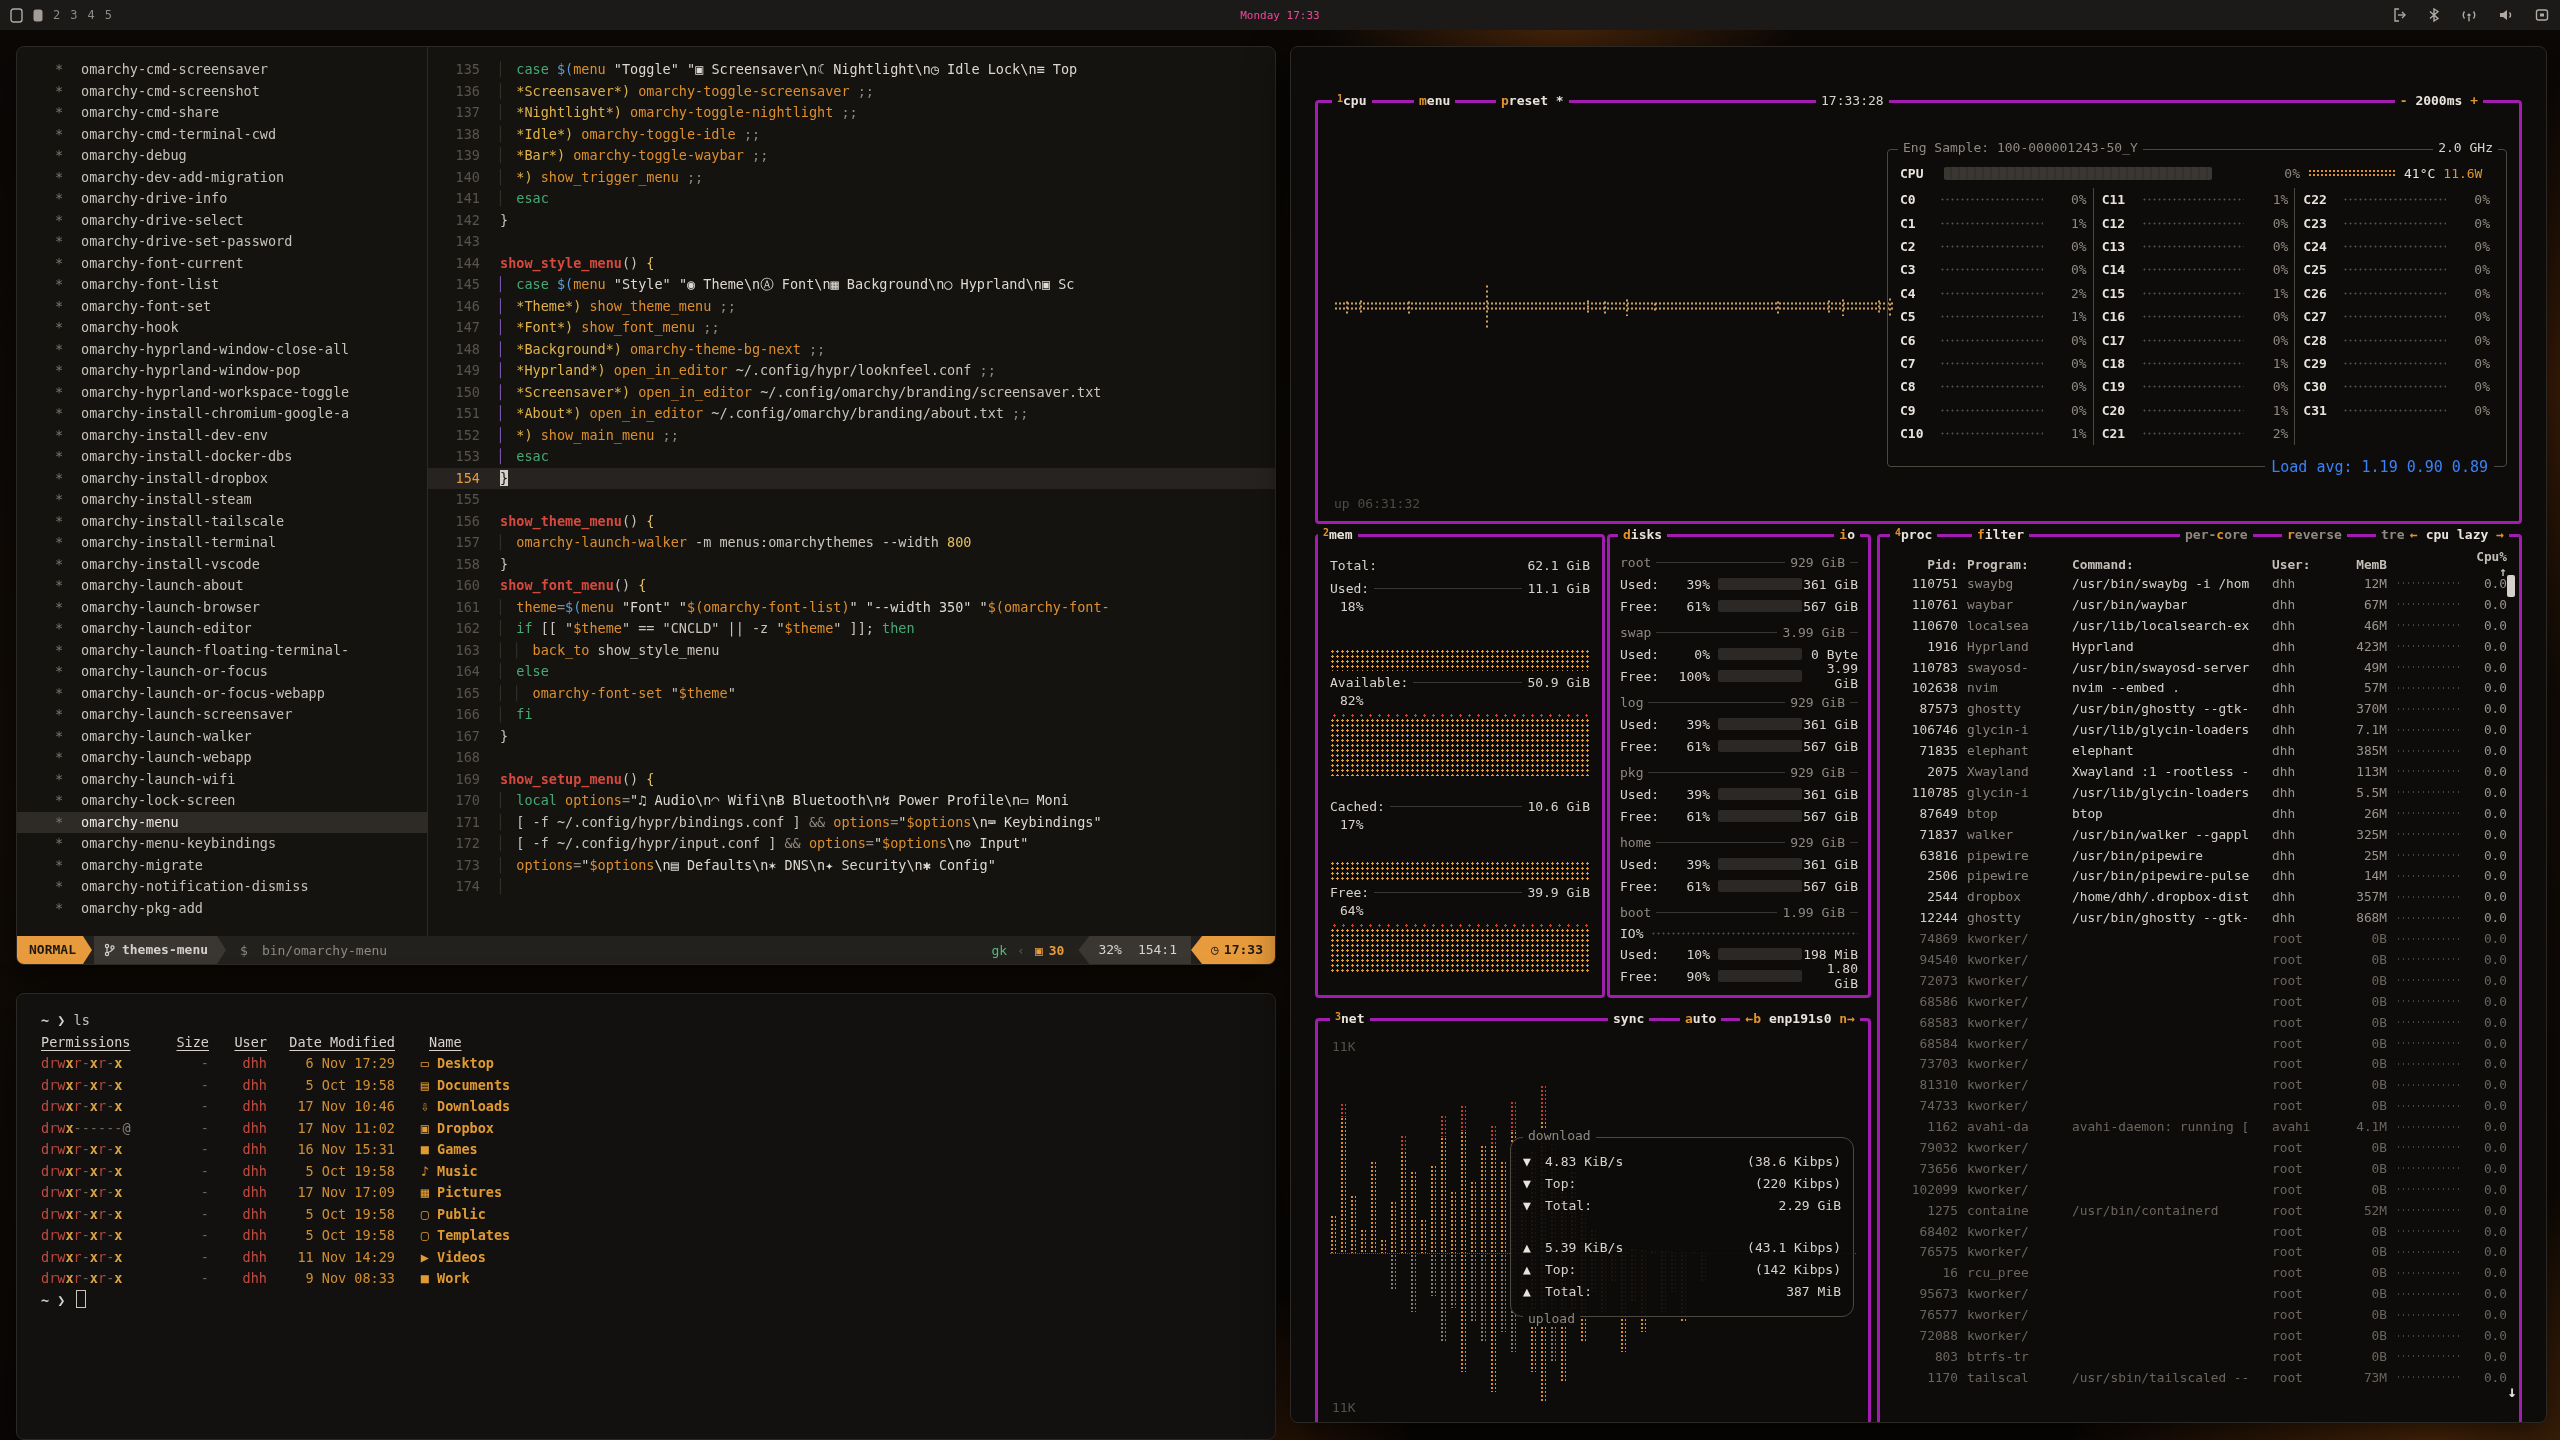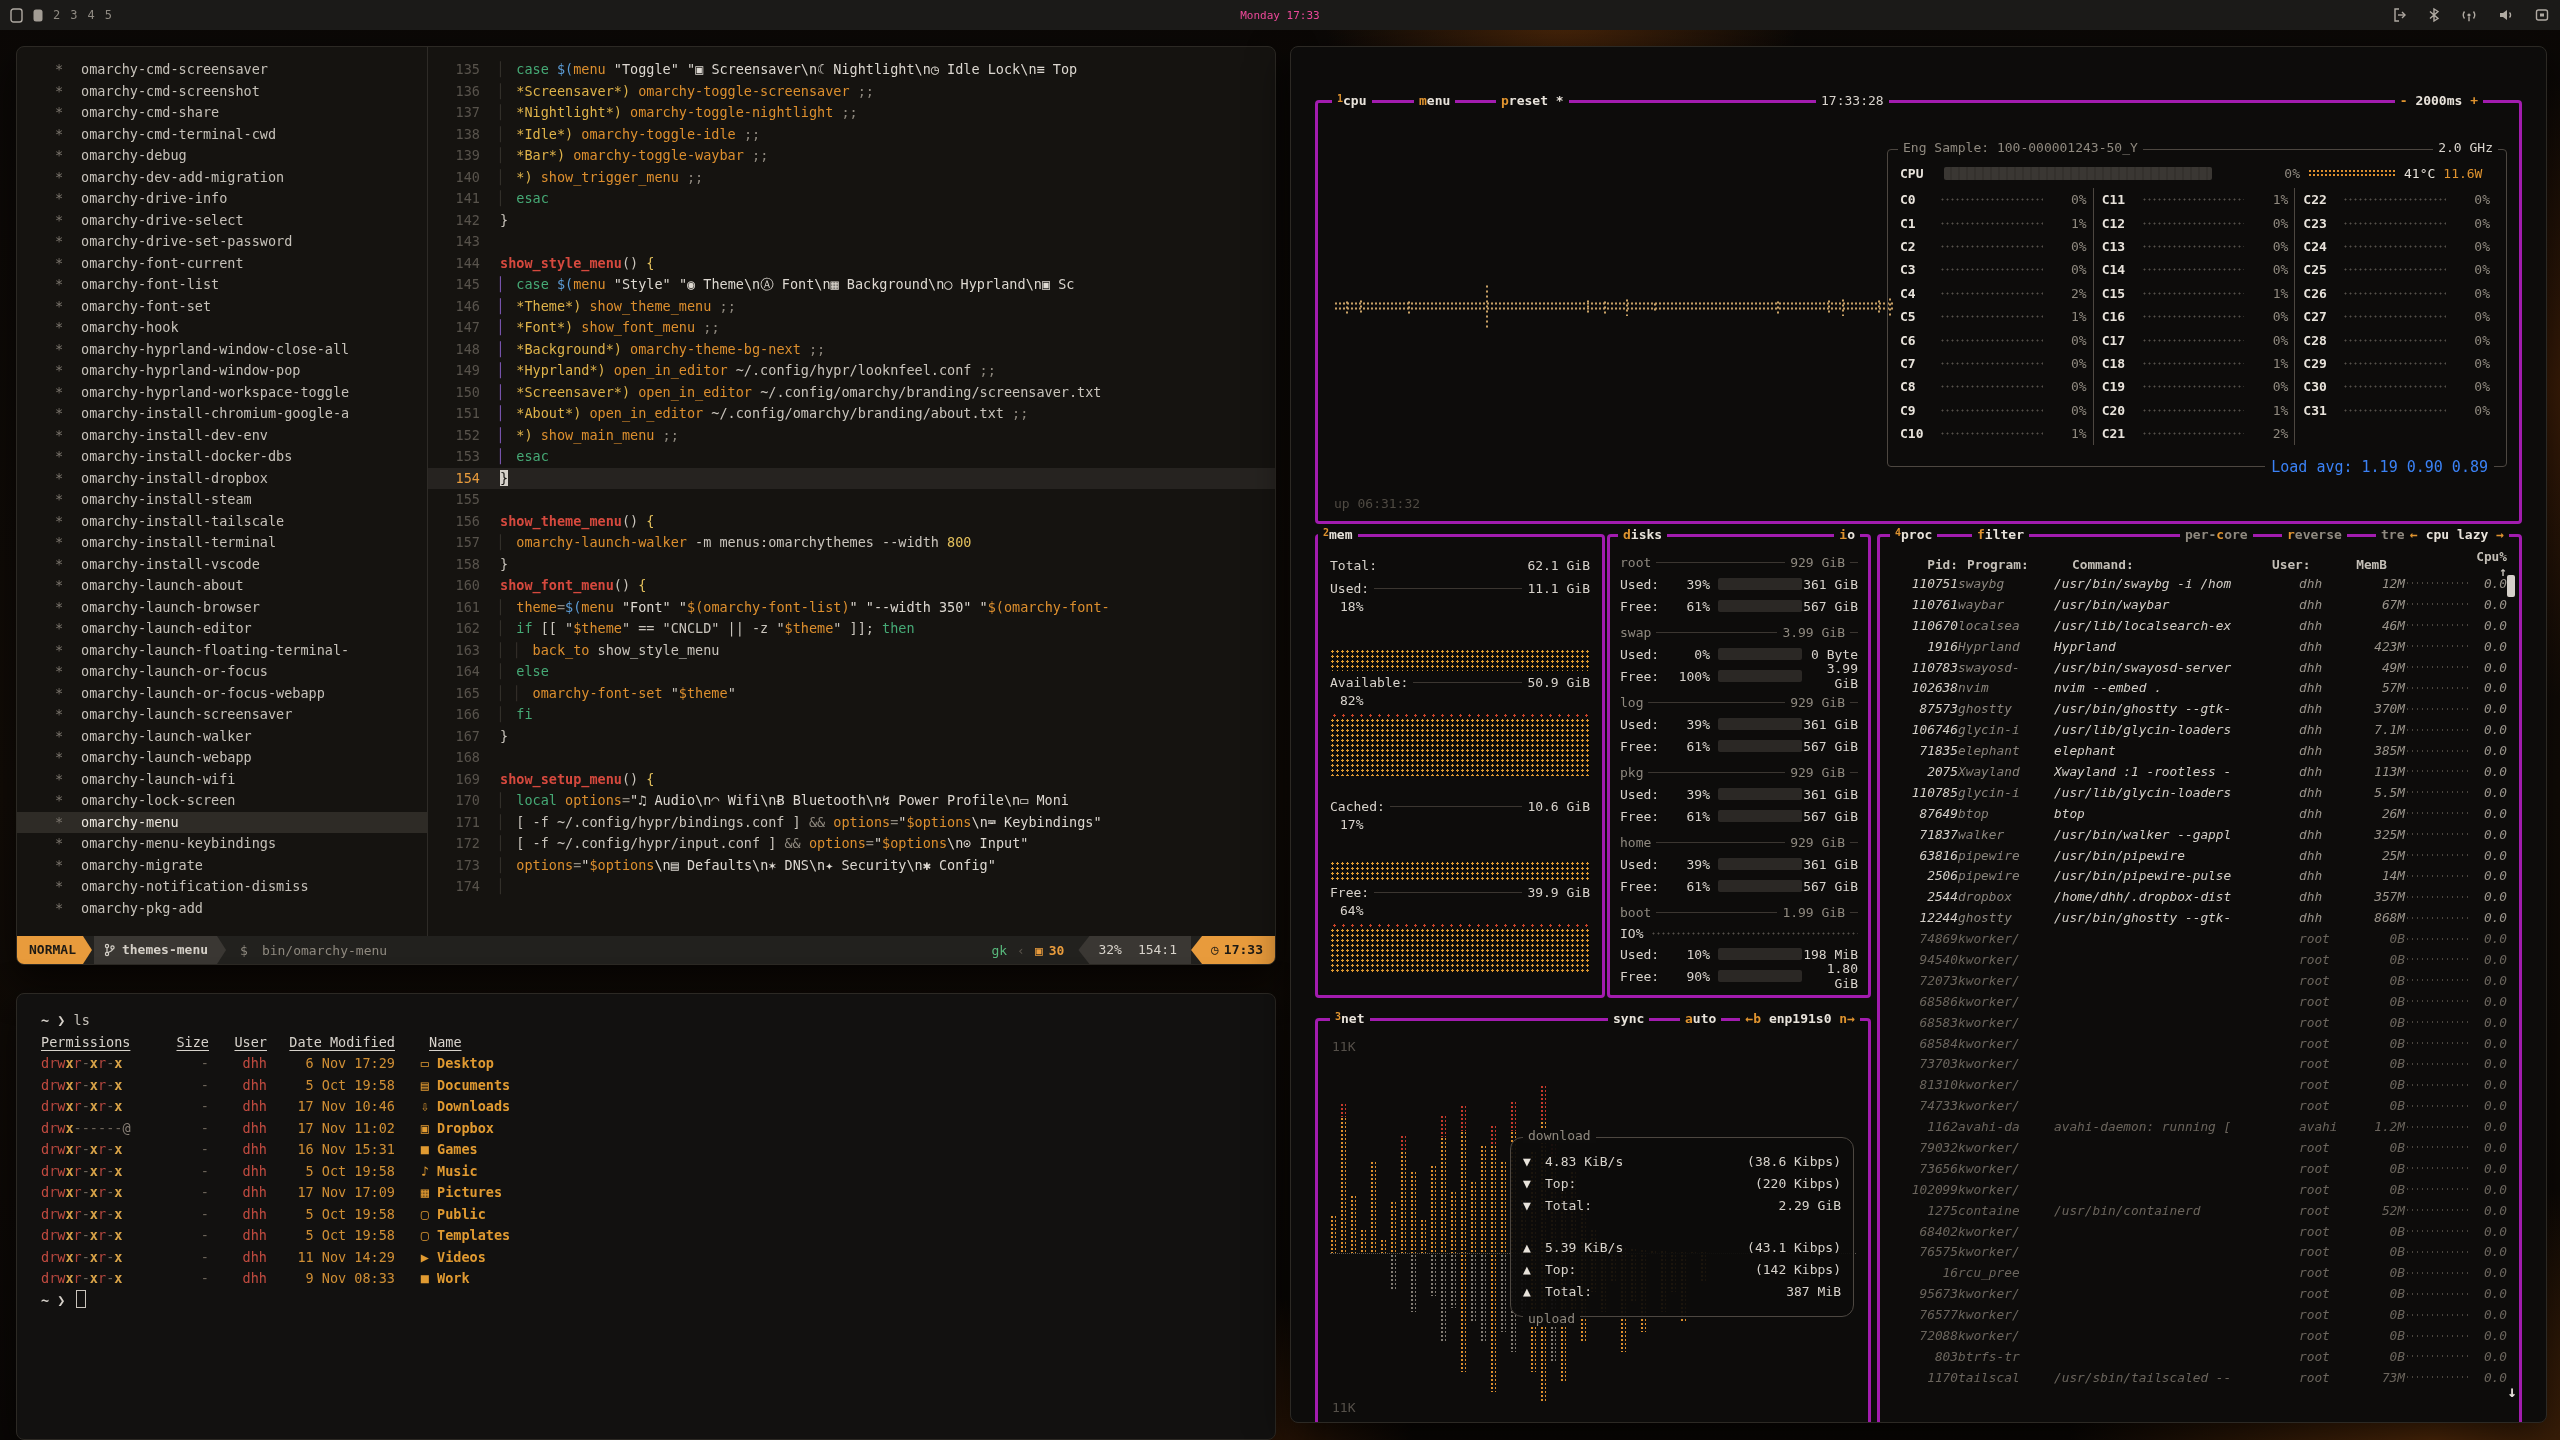--- a/index.html
+++ b/index.html
@@ -134,21 +134,21 @@
   .nbar{width:6px;flex:none;display:flex;flex-direction:column;}
   .nscale{position:absolute;color:#55504a;font-size:13px;}
   .netinfo{position:absolute;right:14px;top:116px;width:318px;border:1px solid #4d4741;border-radius:12px;background:#0d0c0bee;padding:12px 12px 14px 12px;font-size:13px;z-index:5;}
   .nrow{display:flex;height:22px;align-items:center;color:#d8d3cc;}
   .nrow .nicon{width:22px;color:#e8e3db;} .nrow .nlabel{} .nrow .nval{margin-left:auto;}
   .ngap{height:20px;}
   .netinfo .chip{font-weight:normal;color:#8f897f;}
   .chip-bottom{position:absolute;bottom:-10px;left:12px;top:auto;background:#0d0c0b;padding:0 5px;color:#8f897f;font-size:13px;}
   
   .proc-inner{padding:12px 12px 0 14px;font-size:12.8px;position:relative;height:100%;box-sizing:border-box;}
-  .prow{display:grid;grid-template-columns:64px 96px 1fr 52px 54px 64px 38px;height:20.9px;align-items:center;white-space:pre;overflow:hidden;font-style:italic;}
+  .prow{display:grid;grid-template-columns:64px 96px 1fr 52px 54px 64px 38px;column-gap:9px;height:20.9px;align-items:center;white-space:pre;overflow:hidden;}
   .prow .pid{text-align:right;color:#d5d0c9;}
   .prow .prog{color:#8a847c;}
   .prow .cmd{color:#d5d0c9;overflow:hidden;}
   .prow .usr{color:#9a948b;} .prow .memv{text-align:right;color:#9a948b;} .prow .cpuv{text-align:right;color:#9a948b;}
   .prow .pdots{height:6px;background-image:radial-gradient(circle,#4a453e .9px,transparent 1.1px);background-size:5px 6px;}
   .prow.dim .pid,.prow.dim .prog,.prow.dim .cmd,.prow.dim .usr,.prow.dim .memv,.prow.dim .cpuv{color:#6b655d;}
   .phead{display:grid;grid-template-columns:64px 96px 1fr 52px 54px 64px 38px;column-gap:9px;height:24px;color:#c4bfb7;font-weight:bold;align-items:center;}
   .phead .hr{text-align:right;}
   .pscroll{position:absolute;right:4px;top:38px;width:8px;height:22px;background:#d5d0c9;border-radius:2px;}
   .pdown{position:absolute;right:2px;bottom:26px;color:#e8e3db;font-weight:bold;}
@@ -1094,21 +1094,21 @@
             <div class="prow"><span class="pid">12244</span><span class="prog">ghostty</span><span class="cmd">/usr/bin/ghostty --gtk-</span><span class="usr">dhh</span><span class="memv">868M</span><span class="pdots"></span><span class="cpuv">0.0</span></div>
             <div class="prow dim"><span class="pid">74869</span><span class="prog">kworker/</span><span class="cmd"></span><span class="usr">root</span><span class="memv">0B</span><span class="pdots"></span><span class="cpuv">0.0</span></div>
             <div class="prow dim"><span class="pid">94540</span><span class="prog">kworker/</span><span class="cmd"></span><span class="usr">root</span><span class="memv">0B</span><span class="pdots"></span><span class="cpuv">0.0</span></div>
             <div class="prow dim"><span class="pid">72073</span><span class="prog">kworker/</span><span class="cmd"></span><span class="usr">root</span><span class="memv">0B</span><span class="pdots"></span><span class="cpuv">0.0</span></div>
             <div class="prow dim"><span class="pid">68586</span><span class="prog">kworker/</span><span class="cmd"></span><span class="usr">root</span><span class="memv">0B</span><span class="pdots"></span><span class="cpuv">0.0</span></div>
             <div class="prow dim"><span class="pid">68583</span><span class="prog">kworker/</span><span class="cmd"></span><span class="usr">root</span><span class="memv">0B</span><span class="pdots"></span><span class="cpuv">0.0</span></div>
             <div class="prow dim"><span class="pid">68584</span><span class="prog">kworker/</span><span class="cmd"></span><span class="usr">root</span><span class="memv">0B</span><span class="pdots"></span><span class="cpuv">0.0</span></div>
             <div class="prow dim"><span class="pid">73703</span><span class="prog">kworker/</span><span class="cmd"></span><span class="usr">root</span><span class="memv">0B</span><span class="pdots"></span><span class="cpuv">0.0</span></div>
             <div class="prow dim"><span class="pid">81310</span><span class="prog">kworker/</span><span class="cmd"></span><span class="usr">root</span><span class="memv">0B</span><span class="pdots"></span><span class="cpuv">0.0</span></div>
             <div class="prow dim"><span class="pid">74733</span><span class="prog">kworker/</span><span class="cmd"></span><span class="usr">root</span><span class="memv">0B</span><span class="pdots"></span><span class="cpuv">0.0</span></div>
-            <div class="prow dim"><span class="pid">1162</span><span class="prog">avahi-da</span><span class="cmd">avahi-daemon: running [</span><span class="usr">avahi</span><span class="memv">1.2M</span><span class="pdots"></span><span class="cpuv">0.0</span></div>
+            <div class="prow dim"><span class="pid">1162</span><span class="prog">avahi-da</span><span class="cmd">avahi-daemon: running [</span><span class="usr">avahi</span><span class="memv">4.1M</span><span class="pdots"></span><span class="cpuv">0.0</span></div>
             <div class="prow dim"><span class="pid">79032</span><span class="prog">kworker/</span><span class="cmd"></span><span class="usr">root</span><span class="memv">0B</span><span class="pdots"></span><span class="cpuv">0.0</span></div>
             <div class="prow dim"><span class="pid">73656</span><span class="prog">kworker/</span><span class="cmd"></span><span class="usr">root</span><span class="memv">0B</span><span class="pdots"></span><span class="cpuv">0.0</span></div>
             <div class="prow dim"><span class="pid">102099</span><span class="prog">kworker/</span><span class="cmd"></span><span class="usr">root</span><span class="memv">0B</span><span class="pdots"></span><span class="cpuv">0.0</span></div>
             <div class="prow dim"><span class="pid">1275</span><span class="prog">containe</span><span class="cmd">/usr/bin/containerd</span><span class="usr">root</span><span class="memv">52M</span><span class="pdots"></span><span class="cpuv">0.0</span></div>
             <div class="prow dim"><span class="pid">68402</span><span class="prog">kworker/</span><span class="cmd"></span><span class="usr">root</span><span class="memv">0B</span><span class="pdots"></span><span class="cpuv">0.0</span></div>
             <div class="prow dim"><span class="pid">76575</span><span class="prog">kworker/</span><span class="cmd"></span><span class="usr">root</span><span class="memv">0B</span><span class="pdots"></span><span class="cpuv">0.0</span></div>
             <div class="prow dim"><span class="pid">16</span><span class="prog">rcu_pree</span><span class="cmd"></span><span class="usr">root</span><span class="memv">0B</span><span class="pdots"></span><span class="cpuv">0.0</span></div>
             <div class="prow dim"><span class="pid">95673</span><span class="prog">kworker/</span><span class="cmd"></span><span class="usr">root</span><span class="memv">0B</span><span class="pdots"></span><span class="cpuv">0.0</span></div>
             <div class="prow dim"><span class="pid">76577</span><span class="prog">kworker/</span><span class="cmd"></span><span class="usr">root</span><span class="memv">0B</span><span class="pdots"></span><span class="cpuv">0.0</span></div>
             <div class="prow dim"><span class="pid">72088</span><span class="prog">kworker/</span><span class="cmd"></span><span class="usr">root</span><span class="memv">0B</span><span class="pdots"></span><span class="cpuv">0.0</span></div>

